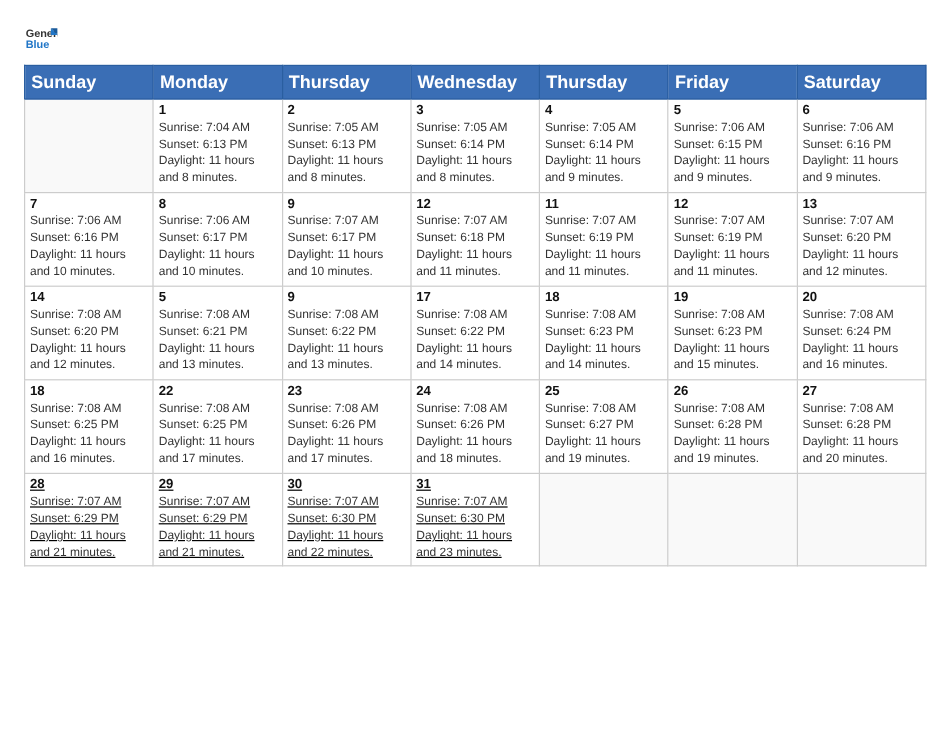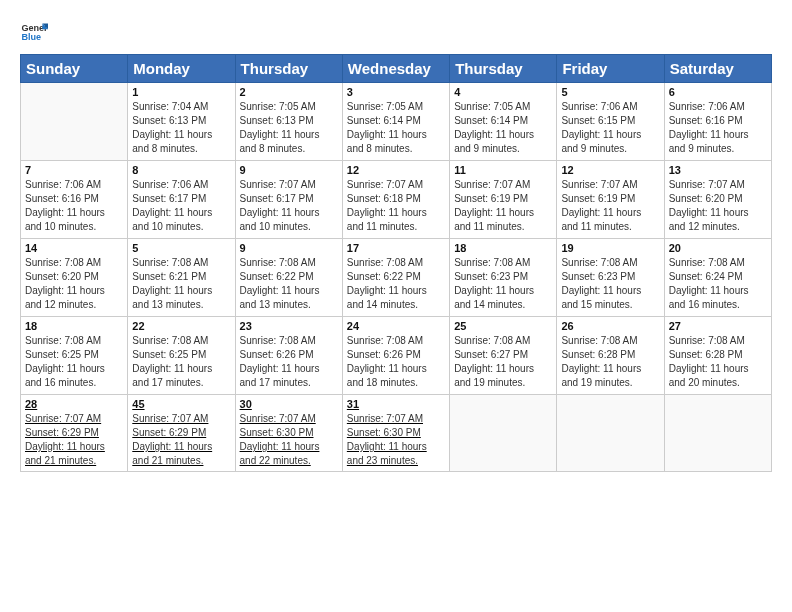--- a/index.html
+++ b/index.html
@@ -319,21 +319,21 @@
         </tr>
         <tr class="last-row">
           <td>
             <div class="day-number">28</div>
             <div class="day-info" style="white-space: pre-line;">Sunrise: 7:07 AM
 Sunset: 6:29 PM
 Daylight: 11 hours
 and 21 minutes.</div>
           </td>
           <td>
-            <div class="day-number">45</div>
+            <div class="day-number">29</div>
             <div class="day-info" style="white-space: pre-line;">Sunrise: 7:07 AM
 Sunset: 6:29 PM
 Daylight: 11 hours
 and 21 minutes.</div>
           </td>
           <td>
             <div class="day-number">30</div>
             <div class="day-info" style="white-space: pre-line;">Sunrise: 7:07 AM
 Sunset: 6:30 PM
 Daylight: 11 hours

